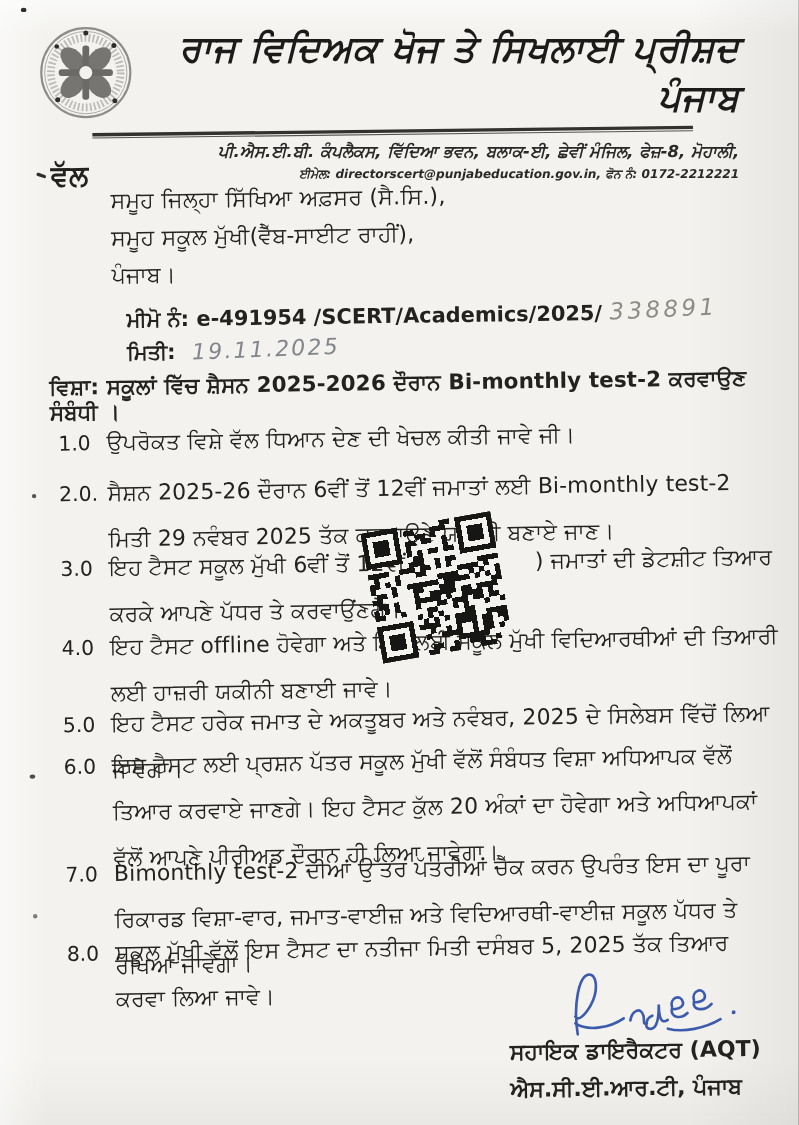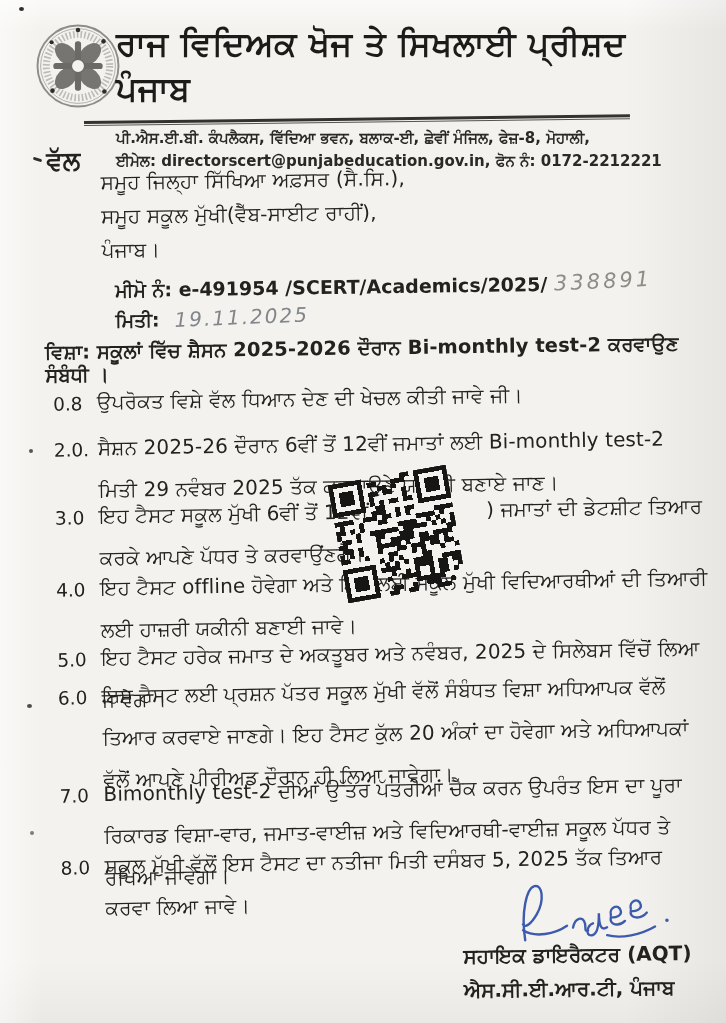--- a/index.html
+++ b/index.html
@@ -7,24 +7,24 @@
     position:relative;width:726px;height:1023px;margin:0 auto;overflow:hidden;
     background:
       linear-gradient(90deg, rgba(255,255,255,.5) 0%, rgba(255,255,255,0) 6%, rgba(0,0,0,0) 86%, rgba(0,0,0,.05) 100%),
       linear-gradient(180deg, rgba(255,255,255,.6) 0%, rgba(255,255,255,0) 3%, rgba(0,0,0,0) 94%, rgba(0,0,0,.04) 100%),
       #f3f2ee;
     font-family:"DejaVu Sans", sans-serif;color:#23221f;
   }
   .abs{position:absolute;}
   
   .logo{left:34px;top:22px;width:88px;height:88px;}
-  .header-text{left:116px;top:22px;width:556px;text-align:left;}
+  .header-text{left:116px;top:22px;width:556px;text-align:right;font-style:italic;}
   .org-name{font-size:33px;font-weight:700;letter-spacing:.5px;color:#1c1b19;line-height:1.35;}
   .org-address{font-size:15px;font-weight:600;color:#2a2927;margin-top:18px;}
-  .org-contact{font-size:15px;font-weight:600;color:#2a2927;margin-top:5px;}
+  .org-contact{font-size:11px;font-weight:600;color:#2a2927;margin-top:5px;}
   .org-contact .latin{font-weight:600;}
   .header-rule{left:84px;top:121px;width:546px;height:6px;transform:rotate(-.7deg);transform-origin:0 50%;}
   .header-rule .r1{height:2.5px;background:#33322f;}
   .header-rule .r2{height:1.2px;background:#55534f;margin-top:1.6px;}
   
   .body-wrap{left:0;top:0;width:726px;height:1023px;transform:rotate(-.8deg);transform-origin:40px 140px;}
   .to-label{left:46px;top:146px;font-size:26px;font-weight:600;}
   .recip{left:100px;font-size:20px;font-weight:500;letter-spacing:.2px;}
   .memo-line{left:113px;top:279px;font-size:19px;font-weight:700;white-space:nowrap;}
   .date-line{left:113px;top:309px;font-size:19px;font-weight:700;}
@@ -111,21 +111,21 @@
     </div>
     <div class="abs date-line">
       <span>ਮਿਤੀ:</span>
       <span class="hand hand-date">19.11.2025</span>
     </div>
 
     <div class="abs subject">ਵਿਸ਼ਾ: ਸਕੂਲਾਂ ਵਿੱਚ ਸ਼ੈਸਨ 2025-2026 ਦੌਰਾਨ Bi-monthly test-2 ਕਰਵਾਉਣ ਸੰਬੰਧੀ ।</div>
 
     <div class="abs points">
       <div class="point" style="top:6px">
-        <span class="pnum">0.8</span>
+        <span class="pnum">1.0</span>
         <span class="ptext">ਉਪਰੋਕਤ ਵਿਸ਼ੇ ਵੱਲ ਧਿਆਨ ਦੇਣ ਦੀ ਖੇਚਲ ਕੀਤੀ ਜਾਵੇ ਜੀ।</span>
       </div>
       <div class="point" style="top:52px">
         <span class="pnum">2.0.</span>
         <span class="ptext">ਸੈਸ਼ਨ 2025-26 ਦੌਰਾਨ 6ਵੀਂ ਤੋਂ 12ਵੀਂ ਜਮਾਤਾਂ ਲਈ Bi-monthly test-2 ਮਿਤੀ 29 ਨਵੰਬਰ 2025 ਤੱਕ ਕਰਵਾਉਣੇ ਯਕੀਨੀ ਬਣਾਏ ਜਾਣ।</span>
       </div>
       <div class="point" style="top:120px">
         <span class="pnum">3.0</span>
         <span class="ptext"><span>ਇਹ ਟੈਸਟ ਸਕੂਲ ਮੁੱਖੀ 6ਵੀਂ ਤੋਂ 12ਵੀਂ</span><span class="qr-gap"></span><span>) ਜਮਾਤਾਂ ਦੀ ਡੇਟਸ਼ੀਟ ਤਿਆਰ ਕਰਕੇ ਆਪਣੇ ਪੱਧਰ ਤੇ ਕਰਵਾਉਂਣਗੇ।</span></span>
       </div>

